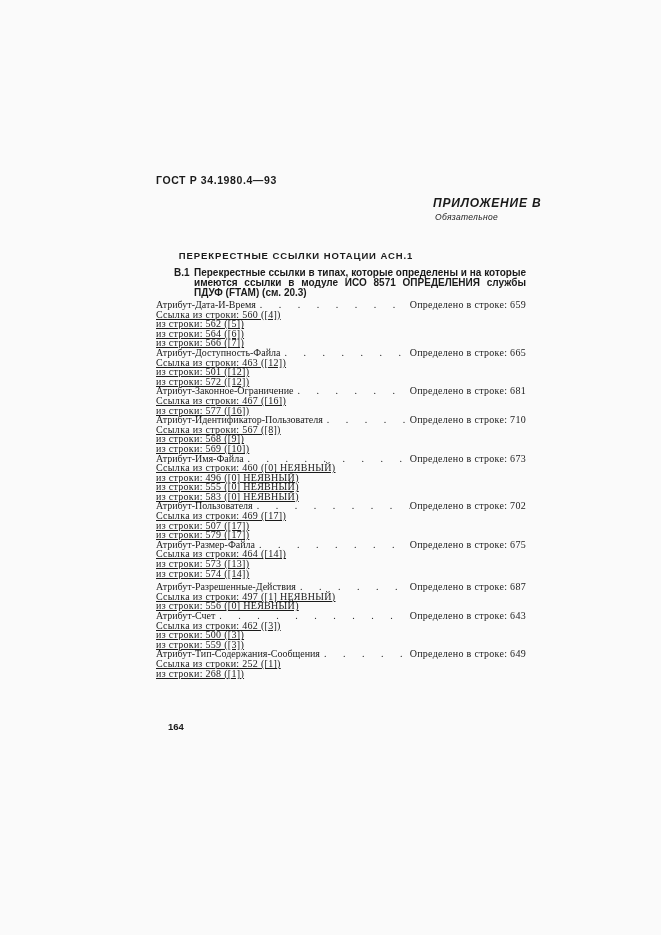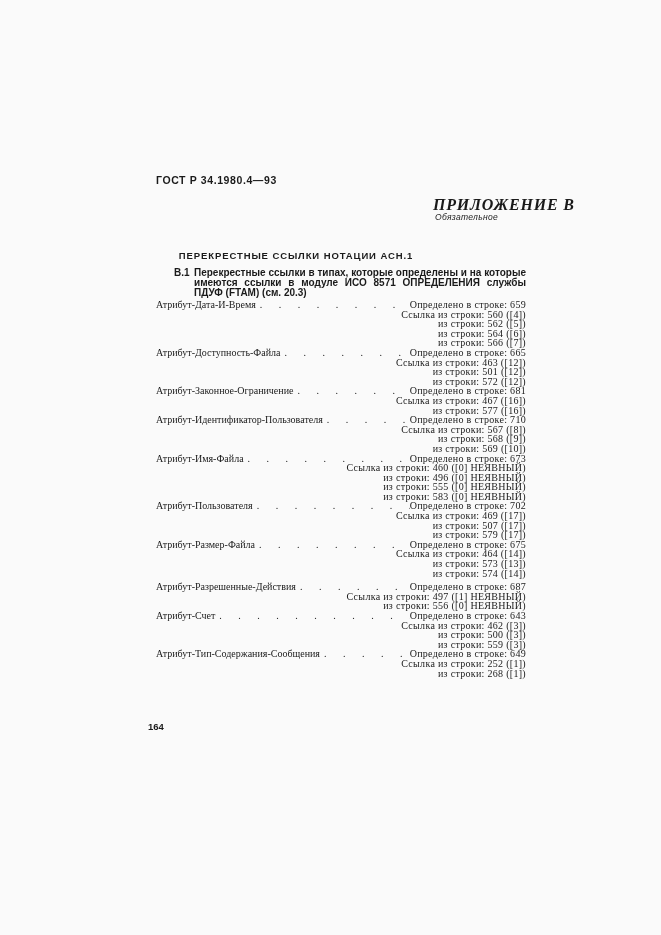--- a/index.html
+++ b/index.html
@@ -21,24 +21,24 @@
       top: 174px;
       font-family: "Liberation Sans", "DejaVu Sans", sans-serif;
       font-weight: bold;
       font-size: 10.5px;
       letter-spacing: 0.6px;
     }
     .appendix {
       position: absolute;
       left: 433px;
       top: 196px;
-      font-family: Liberation Serif, serif;
+      font-family: Liberation Sans, sans-serif;
       font-style: italic;
       font-weight: bold;
-      font-size: 16px;
+      font-size: 12px;
       letter-spacing: 0.8px;
     }
     .appendix-sub {
       position: absolute;
       left: 435px;
       top: 212px;
       font-family: "Liberation Sans", "DejaVu Sans", sans-serif;
       font-style: italic;
       font-size: 8.5px;
       letter-spacing: 0.3px;
@@ -102,28 +102,29 @@
       overflow: hidden;
       letter-spacing: 7px;
       padding: 0 4px;
       color: #222;
     }
     .defined {
       flex: 0 0 auto;
       letter-spacing: 0.3px;
     }
     .ref {
-      text-align: right;
+      text-align: left;
       white-space: nowrap;
       letter-spacing: 0.3px;
+      text-decoration: underline;
     }
     .gap { height: 4px; }
     .page-number {
       position: absolute;
-      left: 148px;
+      left: 168px;
       top: 721px;
       font-family: "Liberation Sans", "DejaVu Sans", sans-serif;
       font-weight: bold;
       font-size: 9.5px;
     }
   </style>
 </head>
 <body>
 
 <div class="page-header">ГОСТ Р 34.1980.4—93</div>

